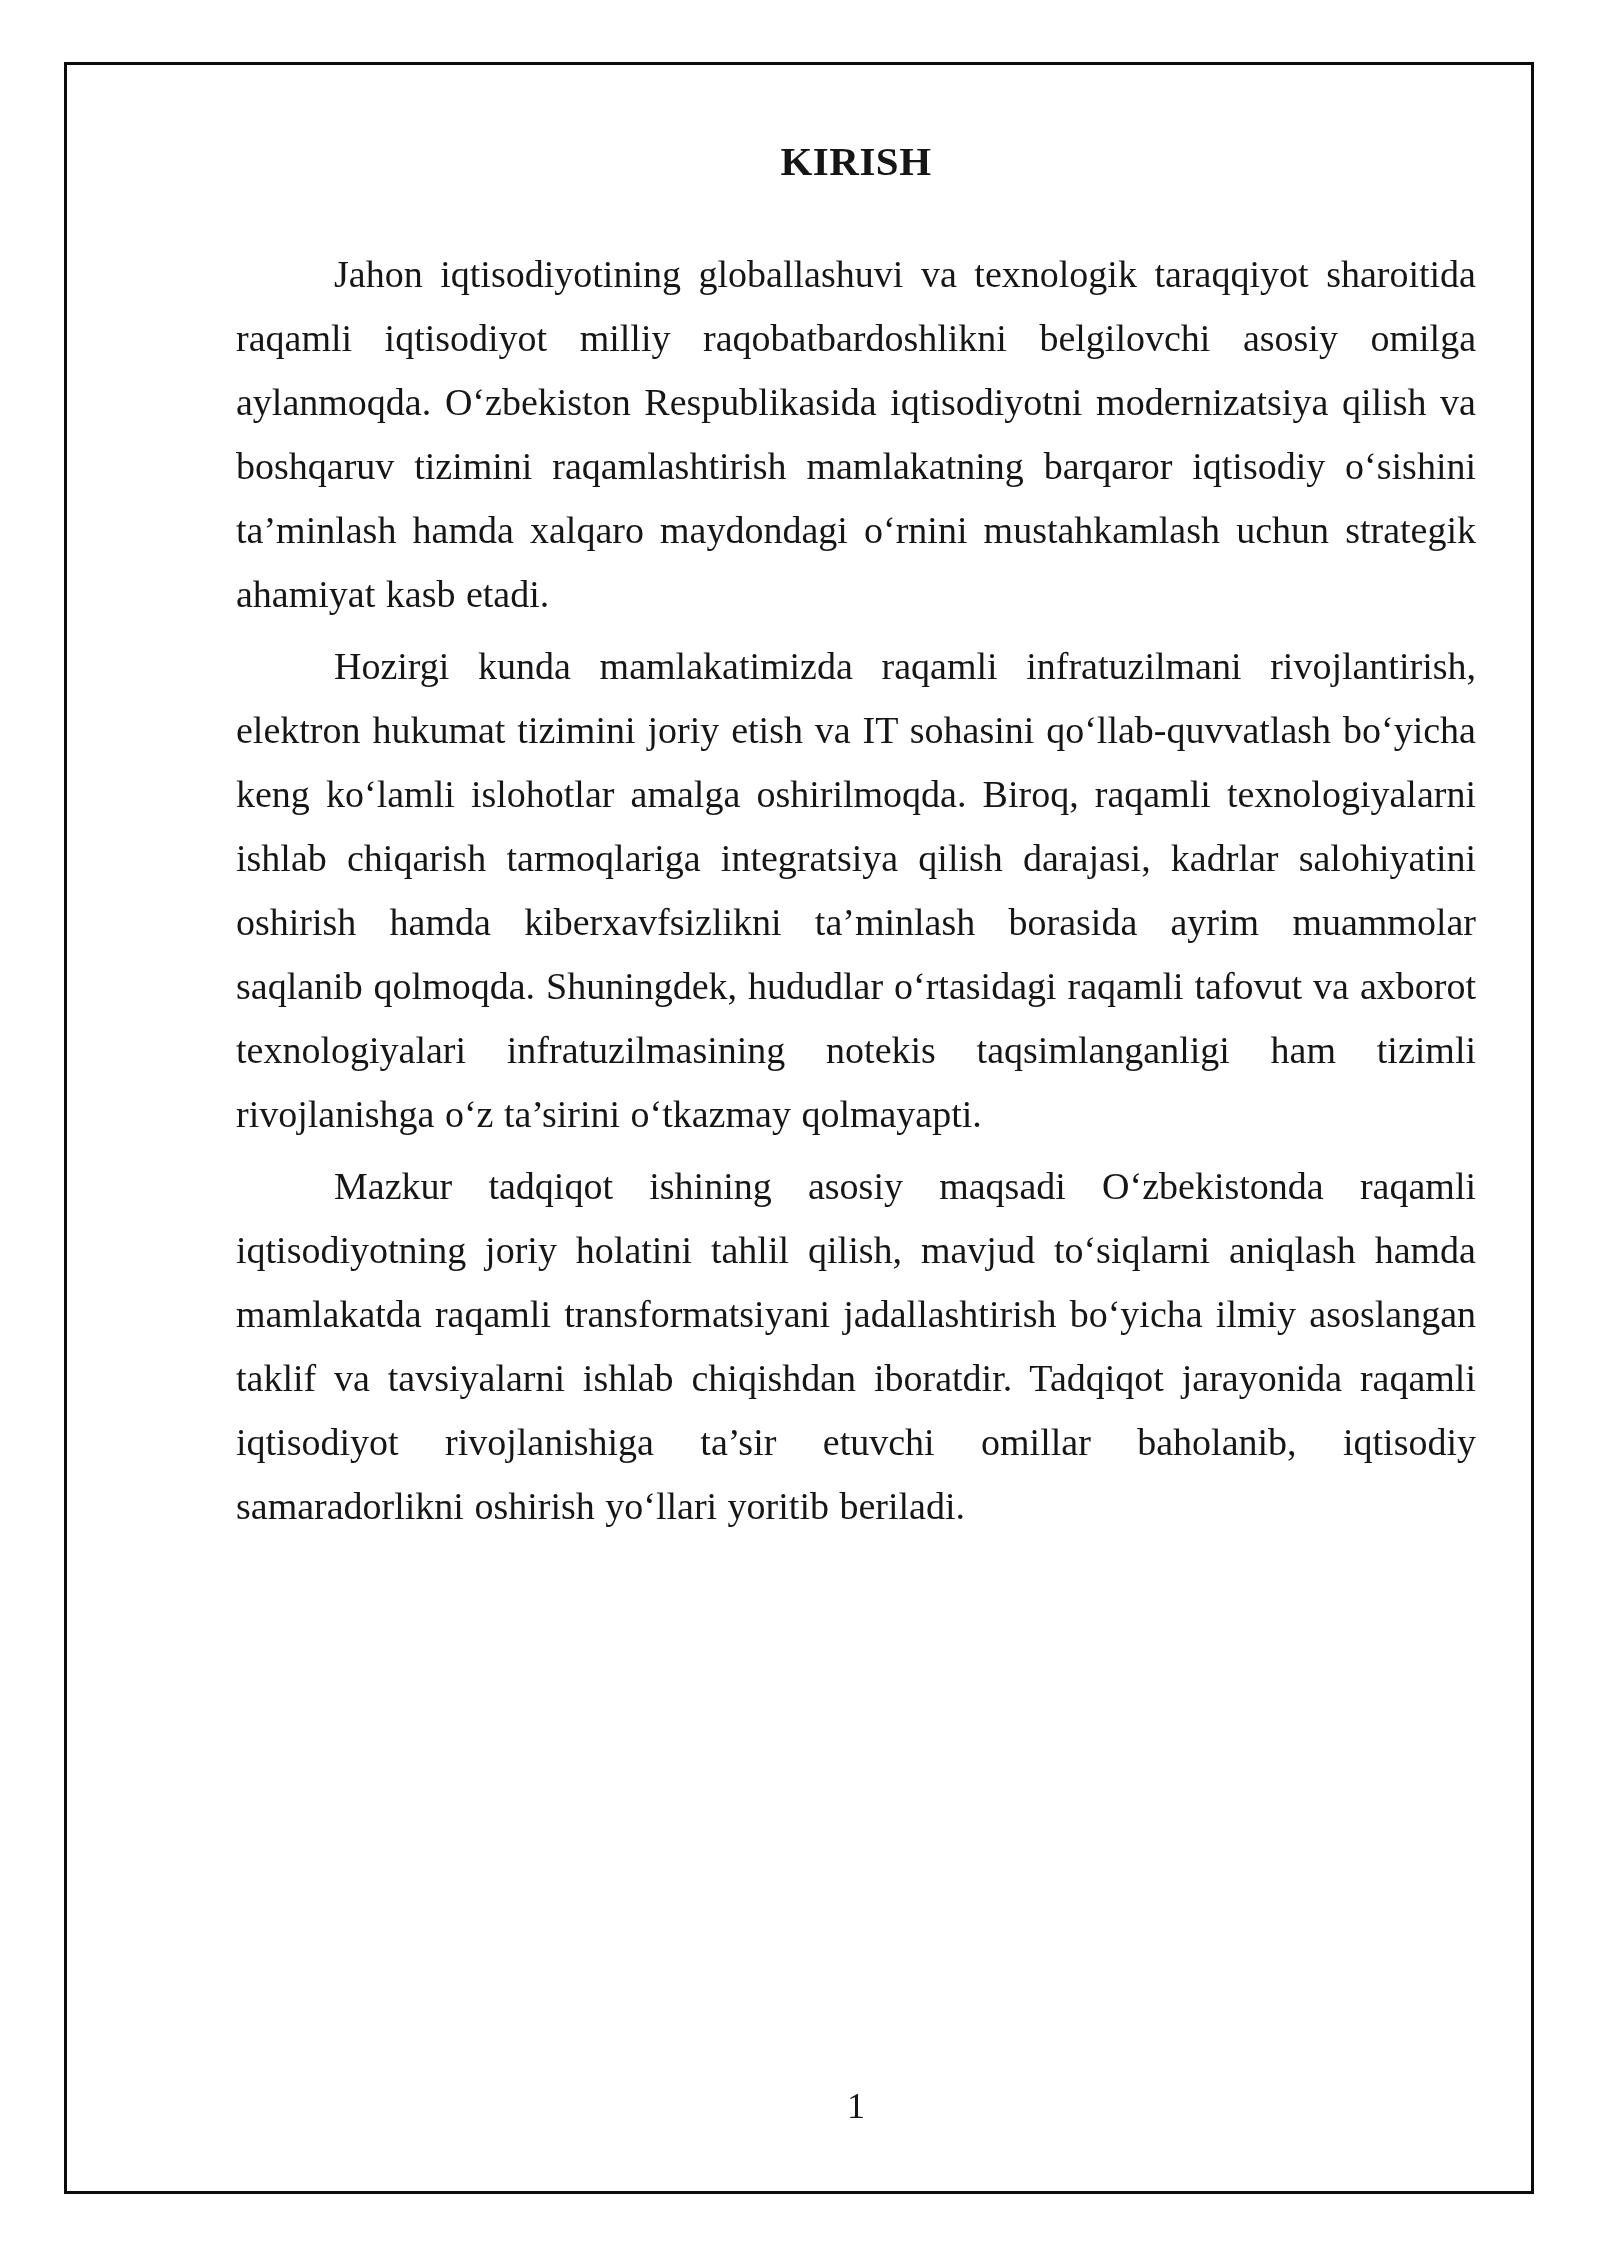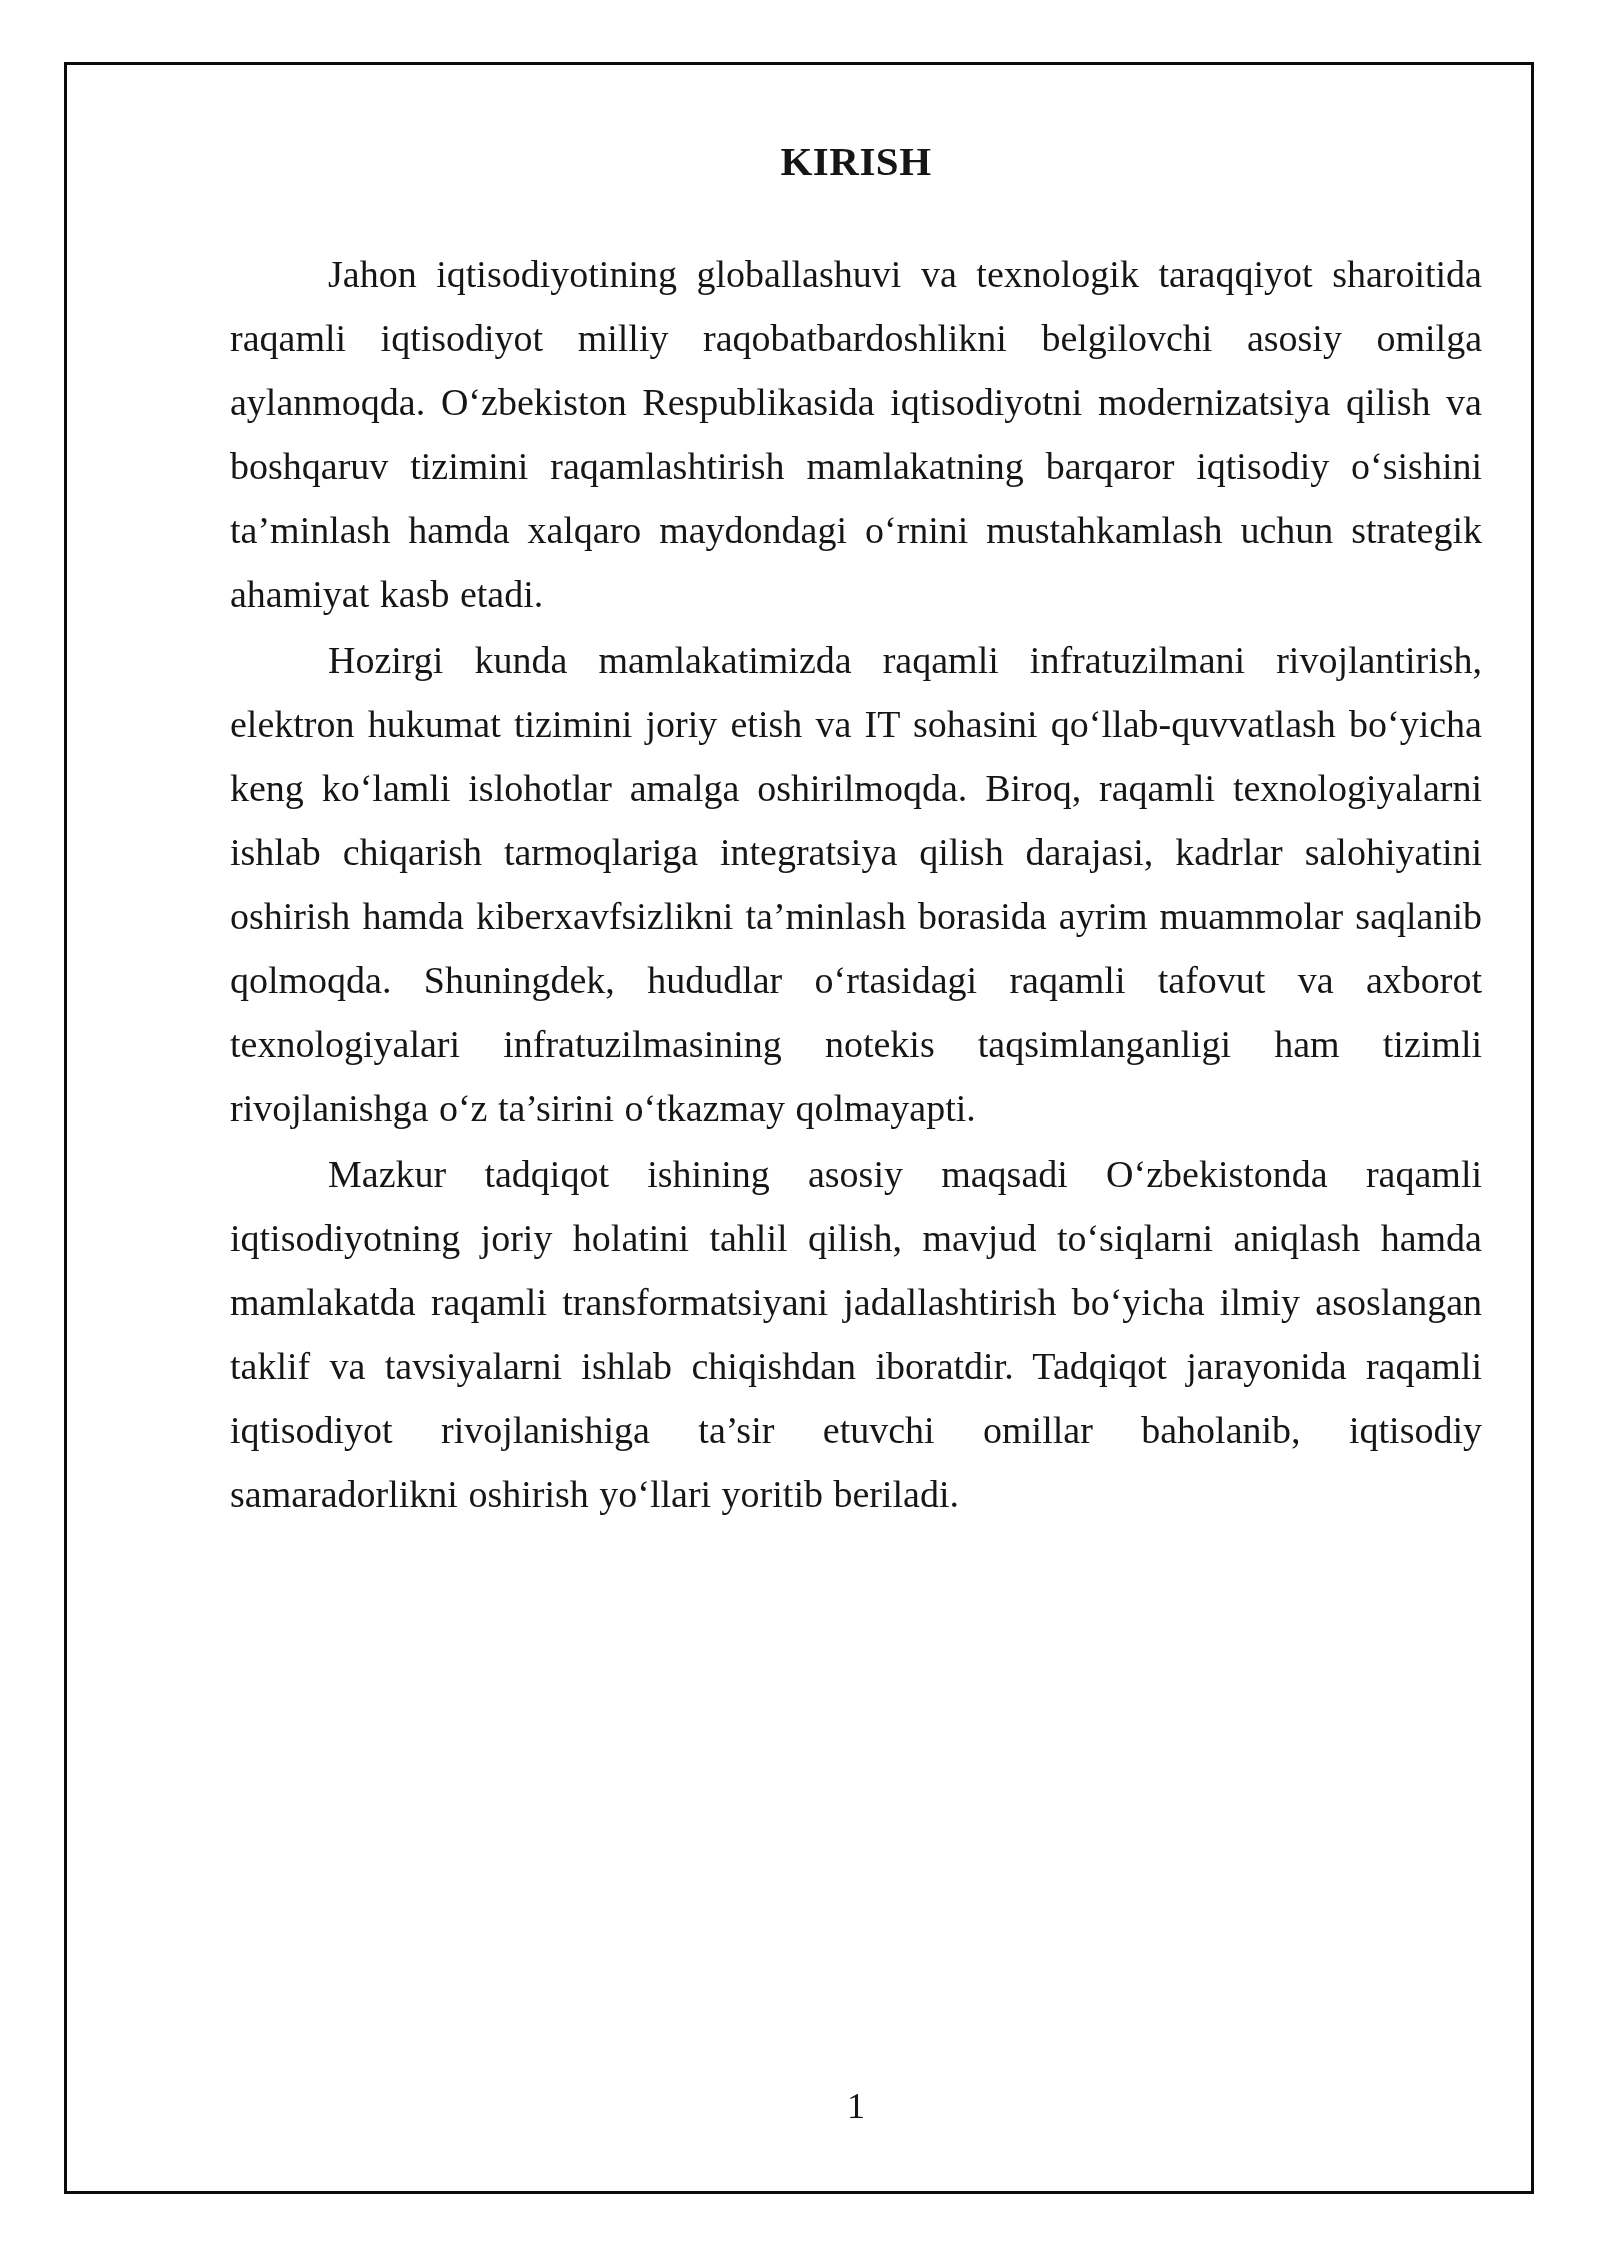--- a/index.html
+++ b/index.html
@@ -33,21 +33,21 @@
   }
   .doc-title {
     margin: 0 0 56px 0;
     font-size: 41px;
     line-height: 50px;
     font-weight: bold;
     text-align: center;
     letter-spacing: 0.5px;
   }
   .doc-paragraph {
-    margin: 2px;
+    margin: 8px;
     font-size: 38px;
     line-height: 64px;
     text-align: justify;
     text-indent: 98px;
     word-spacing: 1px;
   }
   .page-number {
     position: absolute;
     left: 228px;
     top: 2086px;

